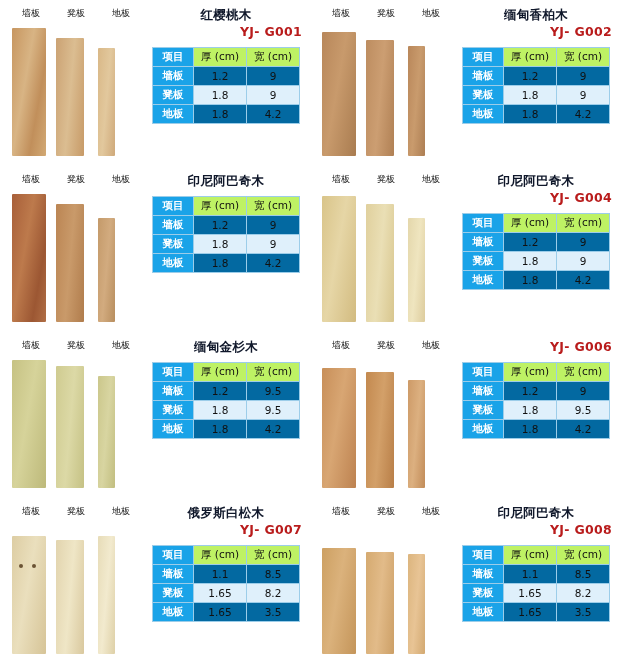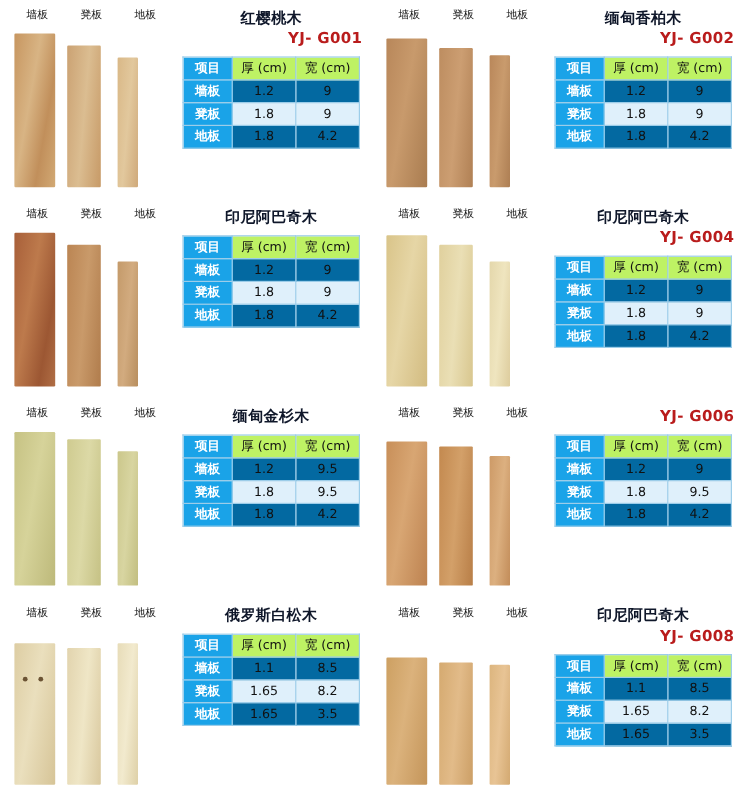--- a/index.html
+++ b/index.html
@@ -409,20 +409,21 @@
           <div class="board b0" style="height:118px;background:linear-gradient(100deg,#ddcda3,#eadfbd 45%,#d6c497);">
             <span style="position:absolute;left:7px;top:28px;width:4px;height:4px;border-radius:50%;background:#6b5334;display:block;"></span>
             <span style="position:absolute;left:20px;top:28px;width:4px;height:4px;border-radius:50%;background:#6b5334;display:block;"></span>
           </div>
           <div class="board b1" style="height:114px;background:linear-gradient(95deg,#e2d4ae,#efe6c6 50%,#d9c89e);"></div>
           <div class="board b2" style="height:118px;background:linear-gradient(95deg,#e7dcb8,#f2eace 50%,#ded0a7);"></div>
         </div>
       </div>
       <div class="info">
         <div class="title">俄罗斯白松木</div>
+        <div class="code">YJ- G007</div>
         <table class="spec">
           <tbody>
               <tr>
             <td class="hdr-first">项目</td>
             <td class="hdr">厚 (cm)</td>
             <td class="hdr">宽 (cm)</td>
           </tr>
           <tr>
             <td class="rowhdr">墙板</td>
             <td class="val">1.1</td>

